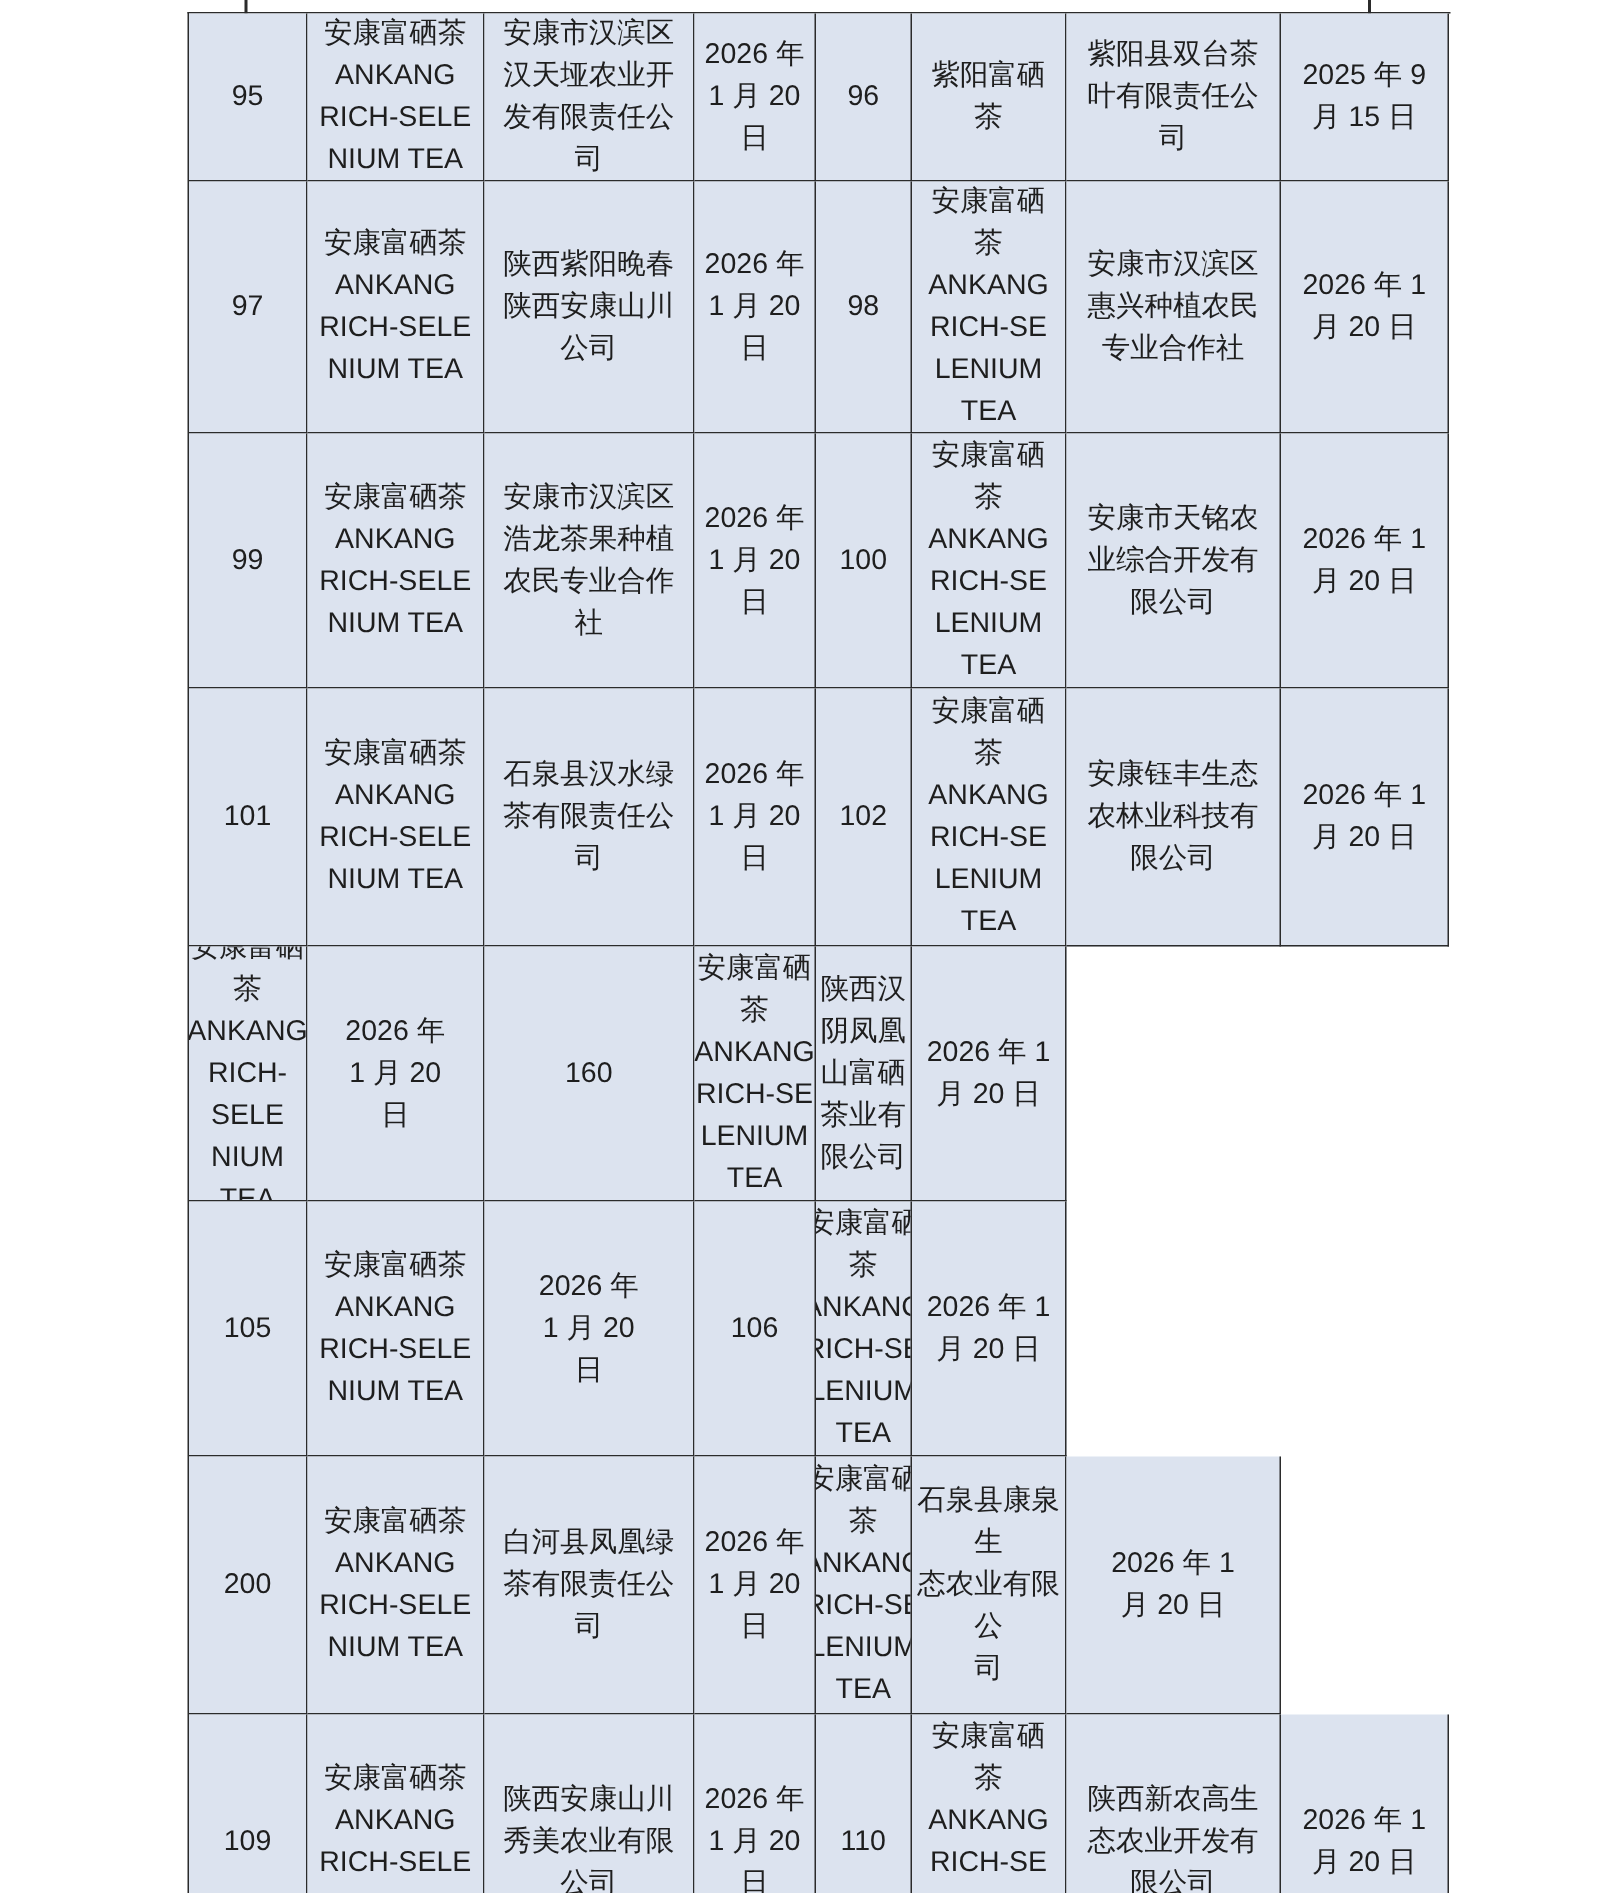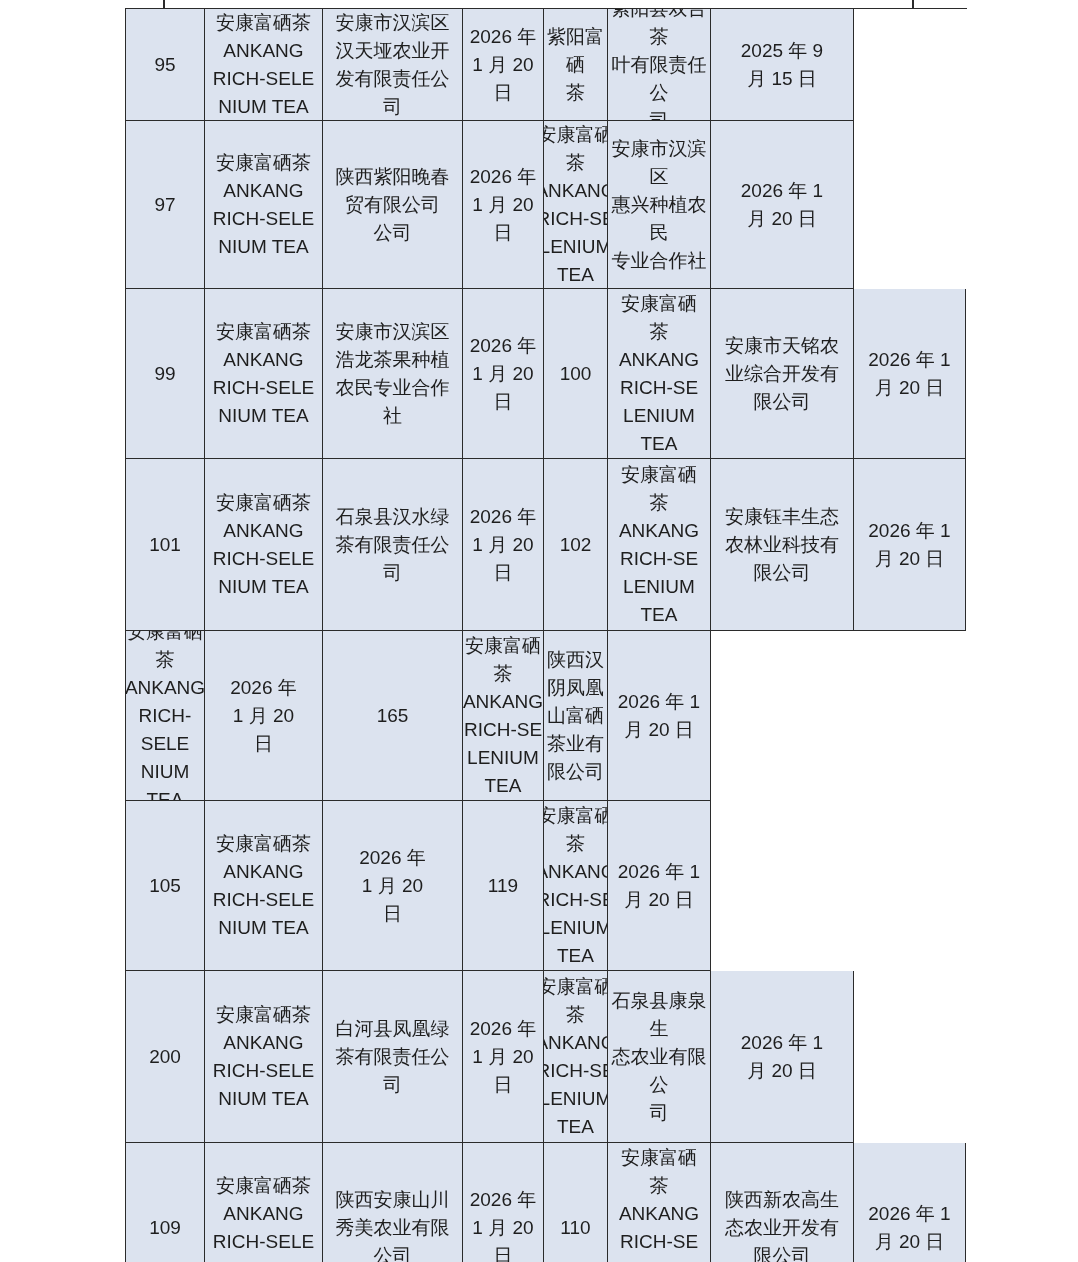--- a/index.html
+++ b/index.html
@@ -72,41 +72,43 @@
 ANKANG
 RICH-SELE
 NIUM TEA</div>
       <div class="cell">安康市汉滨区
 汉天垭农业开
 发有限责任公
 司</div>
       <div class="cell">2026 年
 1 月 20
 日</div>
+      <div class="cell">96</div>
       <div class="cell">紫阳富硒
 茶</div>
       <div class="cell">紫阳县双台茶
 叶有限责任公
 司</div>
       <div class="cell">2025 年 9
 月 15 日</div>
     </div>
 
     <div class="row">
       <div class="cell">97</div>
       <div class="cell">安康富硒茶
 ANKANG
 RICH-SELE
 NIUM TEA</div>
       <div class="cell">陕西紫阳晚春
-贸有限公司
+陕西安康山川
 公司</div>
       <div class="cell">2026 年
 1 月 20
 日</div>
+      <div class="cell">98</div>
       <div class="cell">安康富硒
 茶
 ANKANG
 RICH-SE
 LENIUM
 TEA</div>
       <div class="cell">安康市汉滨区
 惠兴种植农民
 专业合作社</div>
       <div class="cell">2026 年 1
@@ -167,21 +169,21 @@
     </div>
 
     <div class="row">
       <div class="cell">安康富硒茶
 ANKANG
 RICH-SELE
 NIUM TEA</div>
       <div class="cell">2026 年
 1 月 20
 日</div>
-      <div class="cell">165</div>
+      <div class="cell">160</div>
       <div class="cell">安康富硒
 茶
 ANKANG
 RICH-SE
 LENIUM
 TEA</div>
       <div class="cell">陕西汉阴凤凰
 山富硒茶业有
 限公司</div>
       <div class="cell">2026 年 1
@@ -190,21 +192,21 @@
 
     <div class="row">
       <div class="cell">105</div>
       <div class="cell">安康富硒茶
 ANKANG
 RICH-SELE
 NIUM TEA</div>
       <div class="cell">2026 年
 1 月 20
 日</div>
-      <div class="cell">119</div>
+      <div class="cell">106</div>
       <div class="cell">安康富硒
 茶
 ANKANG
 RICH-SE
 LENIUM
 TEA</div>
       <div class="cell">2026 年 1
 月 20 日</div>
     </div>
 

